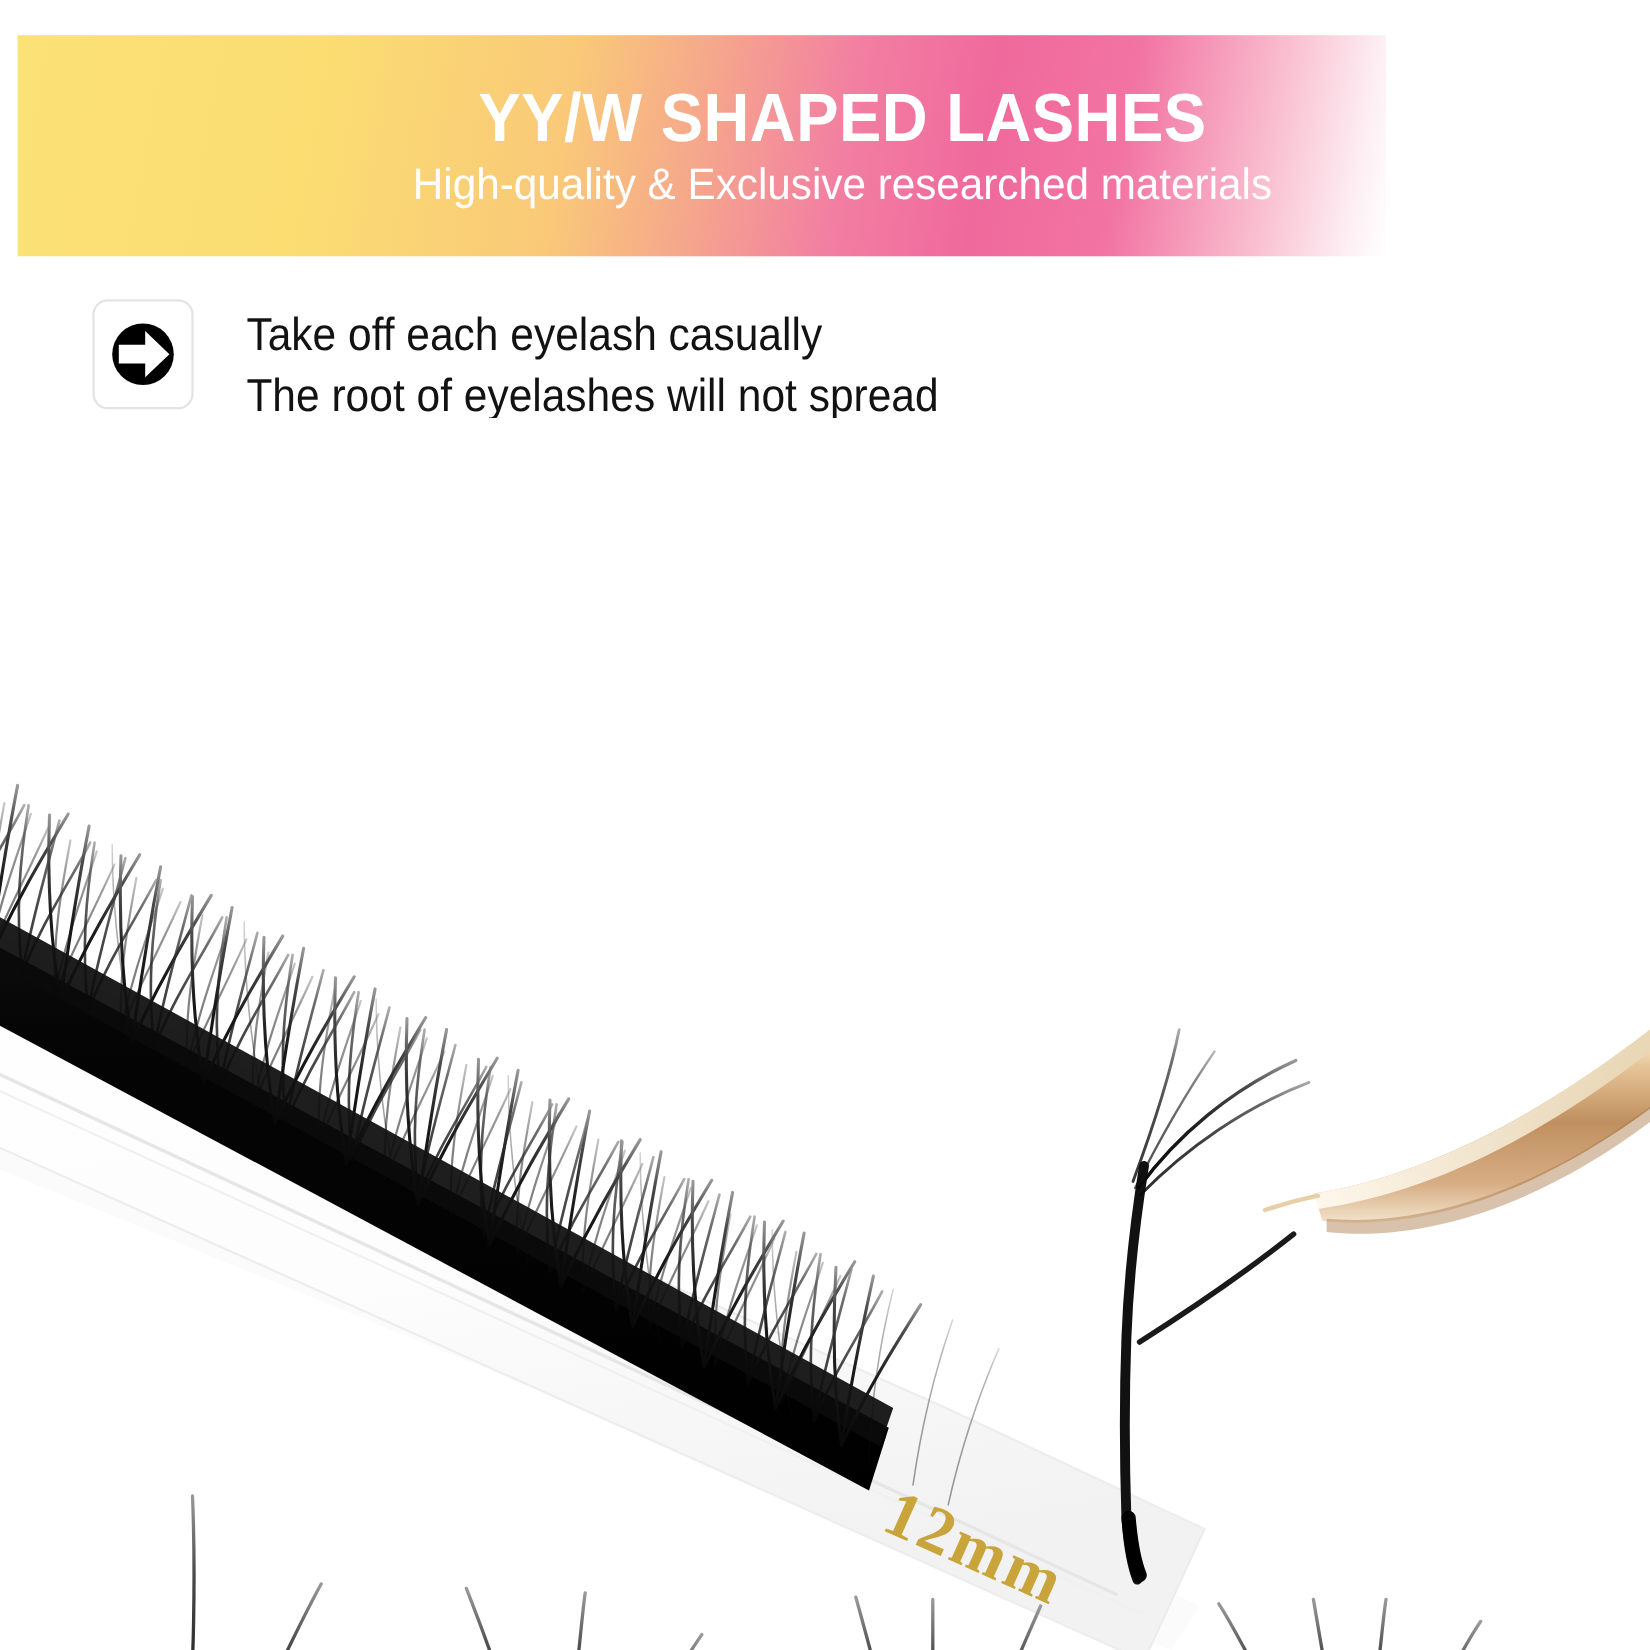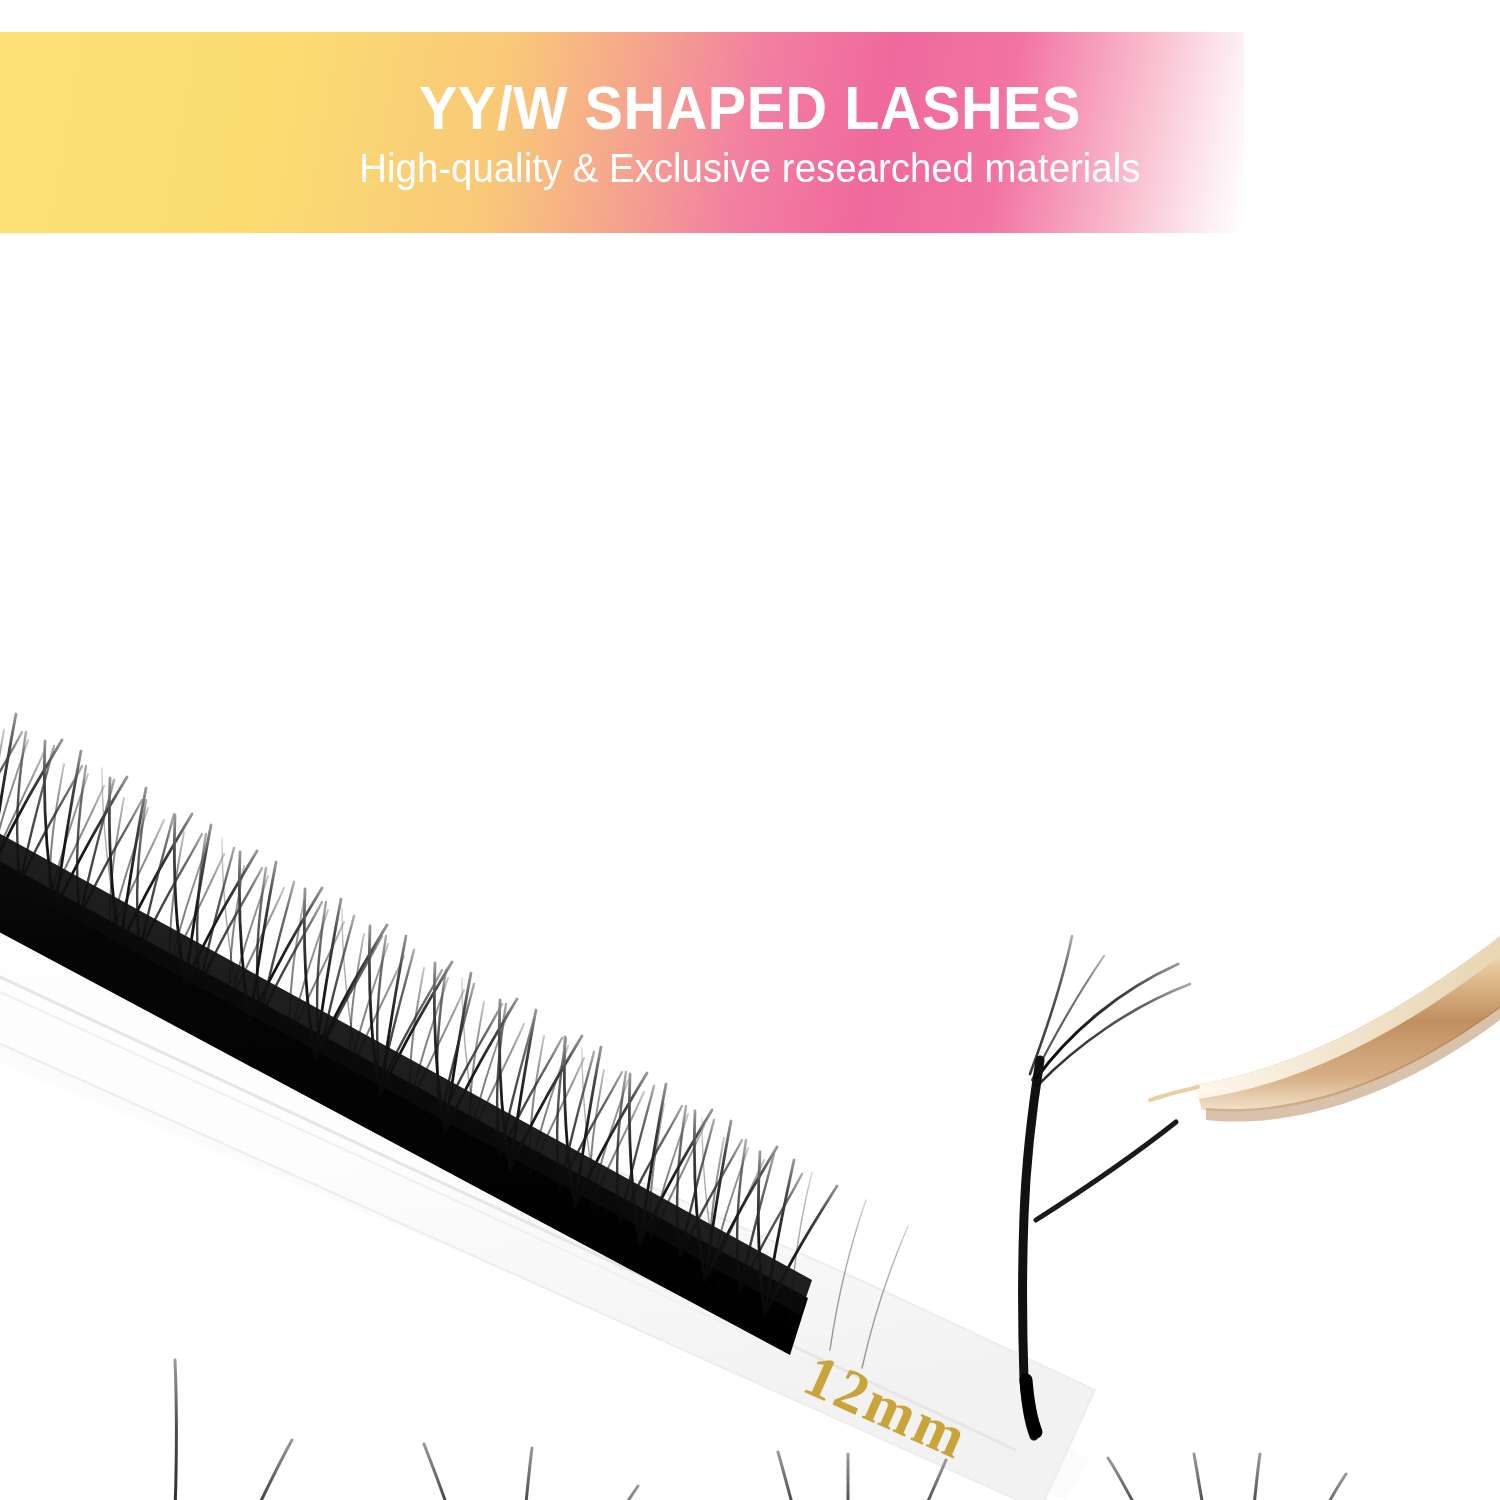--- a/index.html
+++ b/index.html
@@ -15,21 +15,21 @@
     position: relative;
     width: 1500px;
     height: 1500px;
     background: #ffffff;
     overflow: hidden;
   }
 
   
   .banner {
     position: absolute;
-    left: 0;
+    left: 16px;
     top: 32px;
     width: 1244px;
     height: 201px;
     background:
       linear-gradient(100deg,
         #fbe176 0%,
         #fbdd72 22%,
         #f9c978 40%,
         #f5a68c 50%,
         #f27fa2 60%,
@@ -128,20 +128,43 @@
 
 <div id="page">
 
   <div class="banner">
     <div class="banner-inner">
       <div class="banner-title">YY/W SHAPED LASHES</div>
       <div class="banner-subtitle">High-quality &amp; Exclusive researched materials</div>
     </div>
   </div>
 
+  <div class="feature-note">
+
+    <div class="icon-box">
+      <span>
+        <svg width="72" height="72" viewBox="0 0 72 72">
+
+          <defs>
+            <mask id="arrowMask">
+              <rect x="0" y="0" width="72" height="72" fill="#fff"></rect>
+              <path d="M14 27.5 L38 27.5 L38 15 L60 36 L38 57 L38 44.5 L14 44.5 Z" fill="#000"></path>
+            </mask>
+          </defs>
+          <circle cx="36" cy="36" r="28" fill="#000000" mask="url(#arrowMask)"></circle>
+        </svg>
+      </span>
+    </div>
+
+    <div class="note-lines">
+      <div class="note-line">Take off each eyelash casually</div>
+      <div class="note-line">The root of eyelashes will not spread</div>
+    </div>
+
+  </div>
 
   <div class="stage">
     <svg width="1500" height="1120" viewBox="0 0 1500 1120">
 
       <defs>
 
         <linearGradient id="fiber" x1="0" y1="1" x2="0" y2="0">
           <stop offset="0%" stop-color="#080808"></stop>
           <stop offset="45%" stop-color="#1a1a1a"></stop>
           <stop offset="80%" stop-color="#4a4a4a"></stop>

